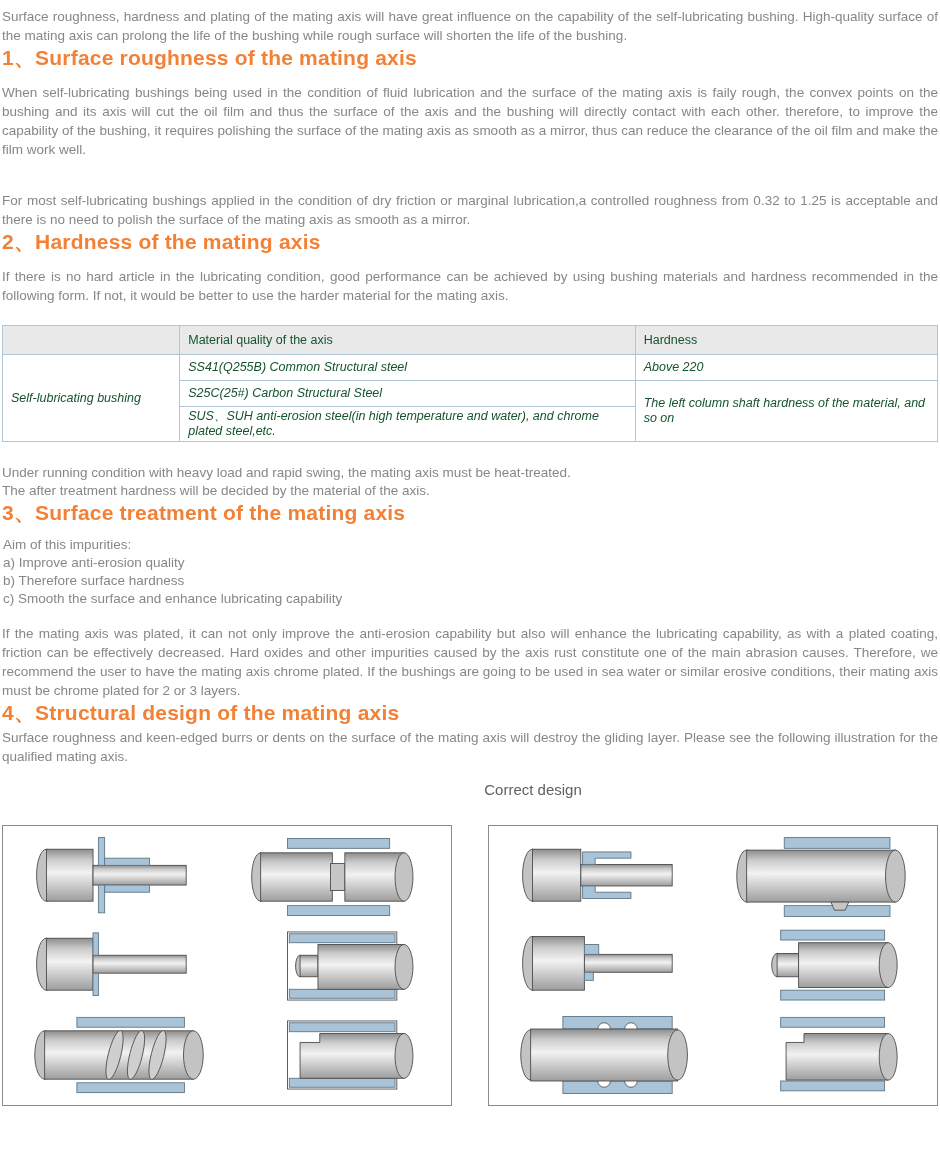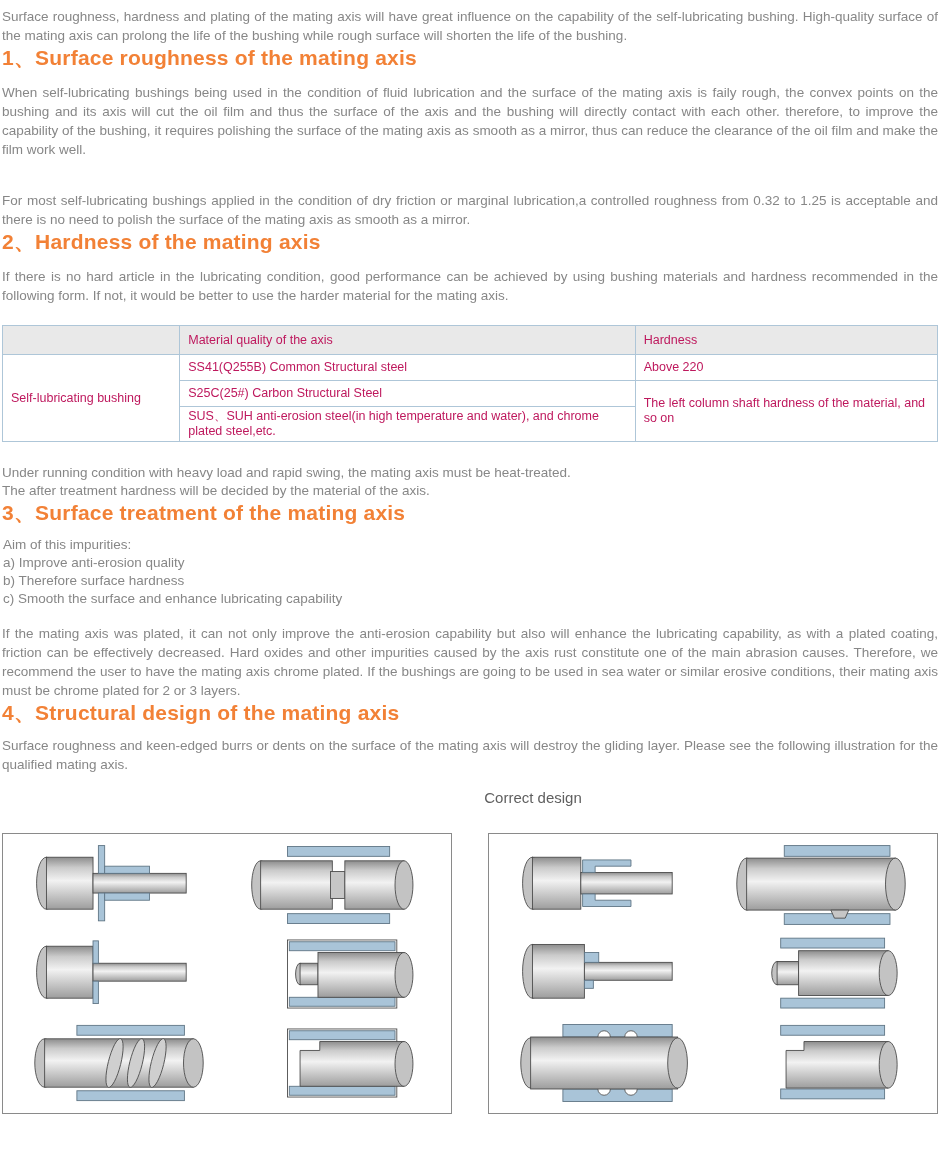--- a/index.html
+++ b/index.html
@@ -15,44 +15,44 @@
   p{margin:0;}
   .jst{text-align:justify;}
   .intro{padding-top:7px;}
   h2.sec{
     margin:0;
     font-size:21px;
     line-height:26px;
     font-weight:700;
     color:#f28136;
     letter-spacing:.2px;
-  }  .mt10{margin-top:10px;}  .mt12{margin-top:12px;} .mt16{margin-top:16px;} .mt20{margin-top:20px;}
+  }  .mt10{margin-top:2px;}  .mt12{margin-top:12px;} .mt16{margin-top:16px;} .mt20{margin-top:20px;}
   .mt22{margin-top:22px;} .mt24{margin-top:24px;}
   .mt28{margin-top:32px;}
 
   table.spec{
     width:100%;
     margin-top:20px;
     border-collapse:collapse;
     font-size:12.5px;
-    color:#be185d;
+    color:#14532d;
     line-height:15px;
   }
   table.spec th, table.spec td{
     border:1px solid #aec6d8;
     padding:2px 8px;
     text-align:left;
     font-weight:400;
     background:#ffffff;
   }
   table.spec thead th{
     background:#e9e9e9;
     height:24px;
   }
-  table.spec td{height:21px;}
+  table.spec td{height:21px;font-style:italic;}
   col.c1{width:178px;} col.c2{width:458px;} col.c3{width:304px;}
 
   .notes{margin-top:22px;line-height:18px;}
   .aims{margin-top:10px;line-height:18px;}
   .aims div{padding-left:1px;}
 
   .correct-label{
     margin-top:14px;
     text-align:center;
     position:relative;

